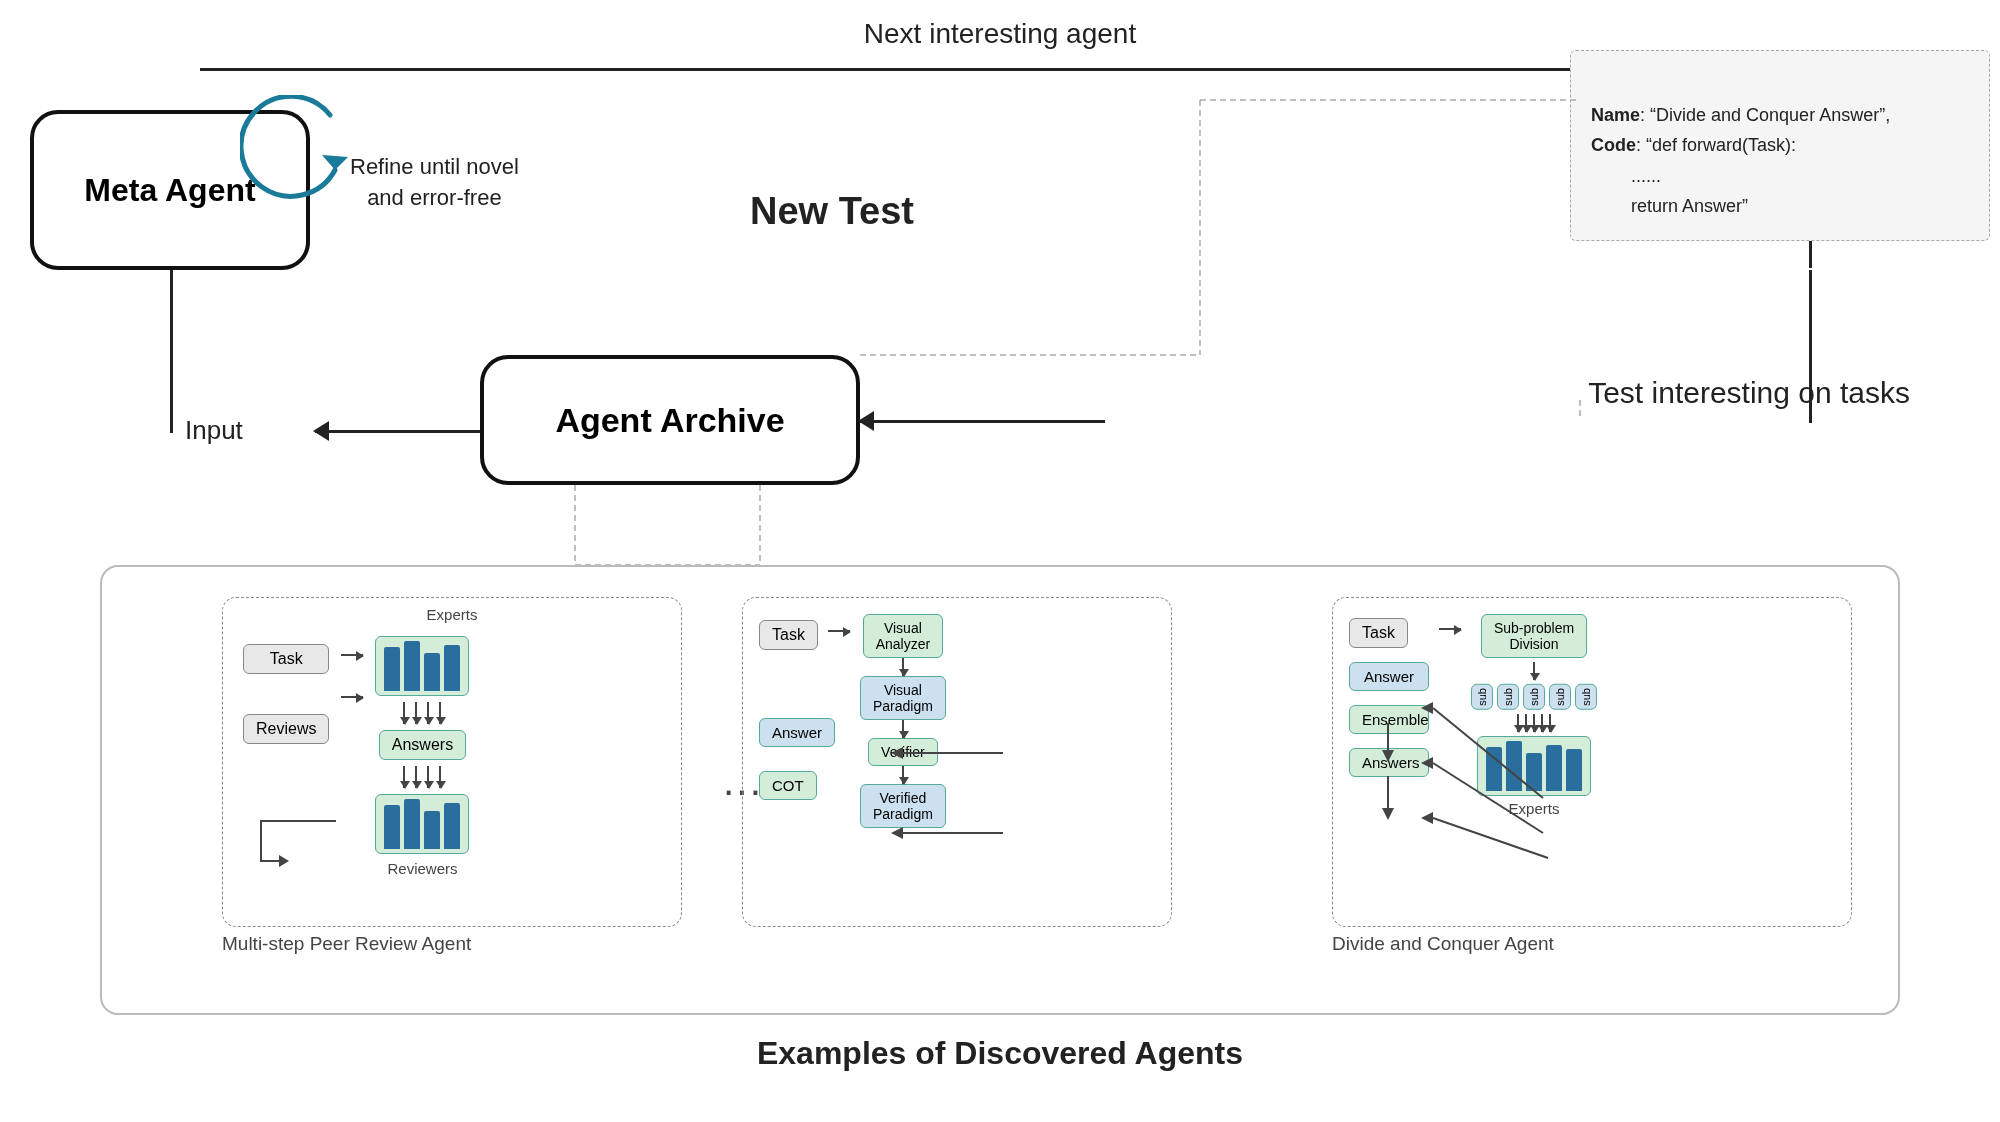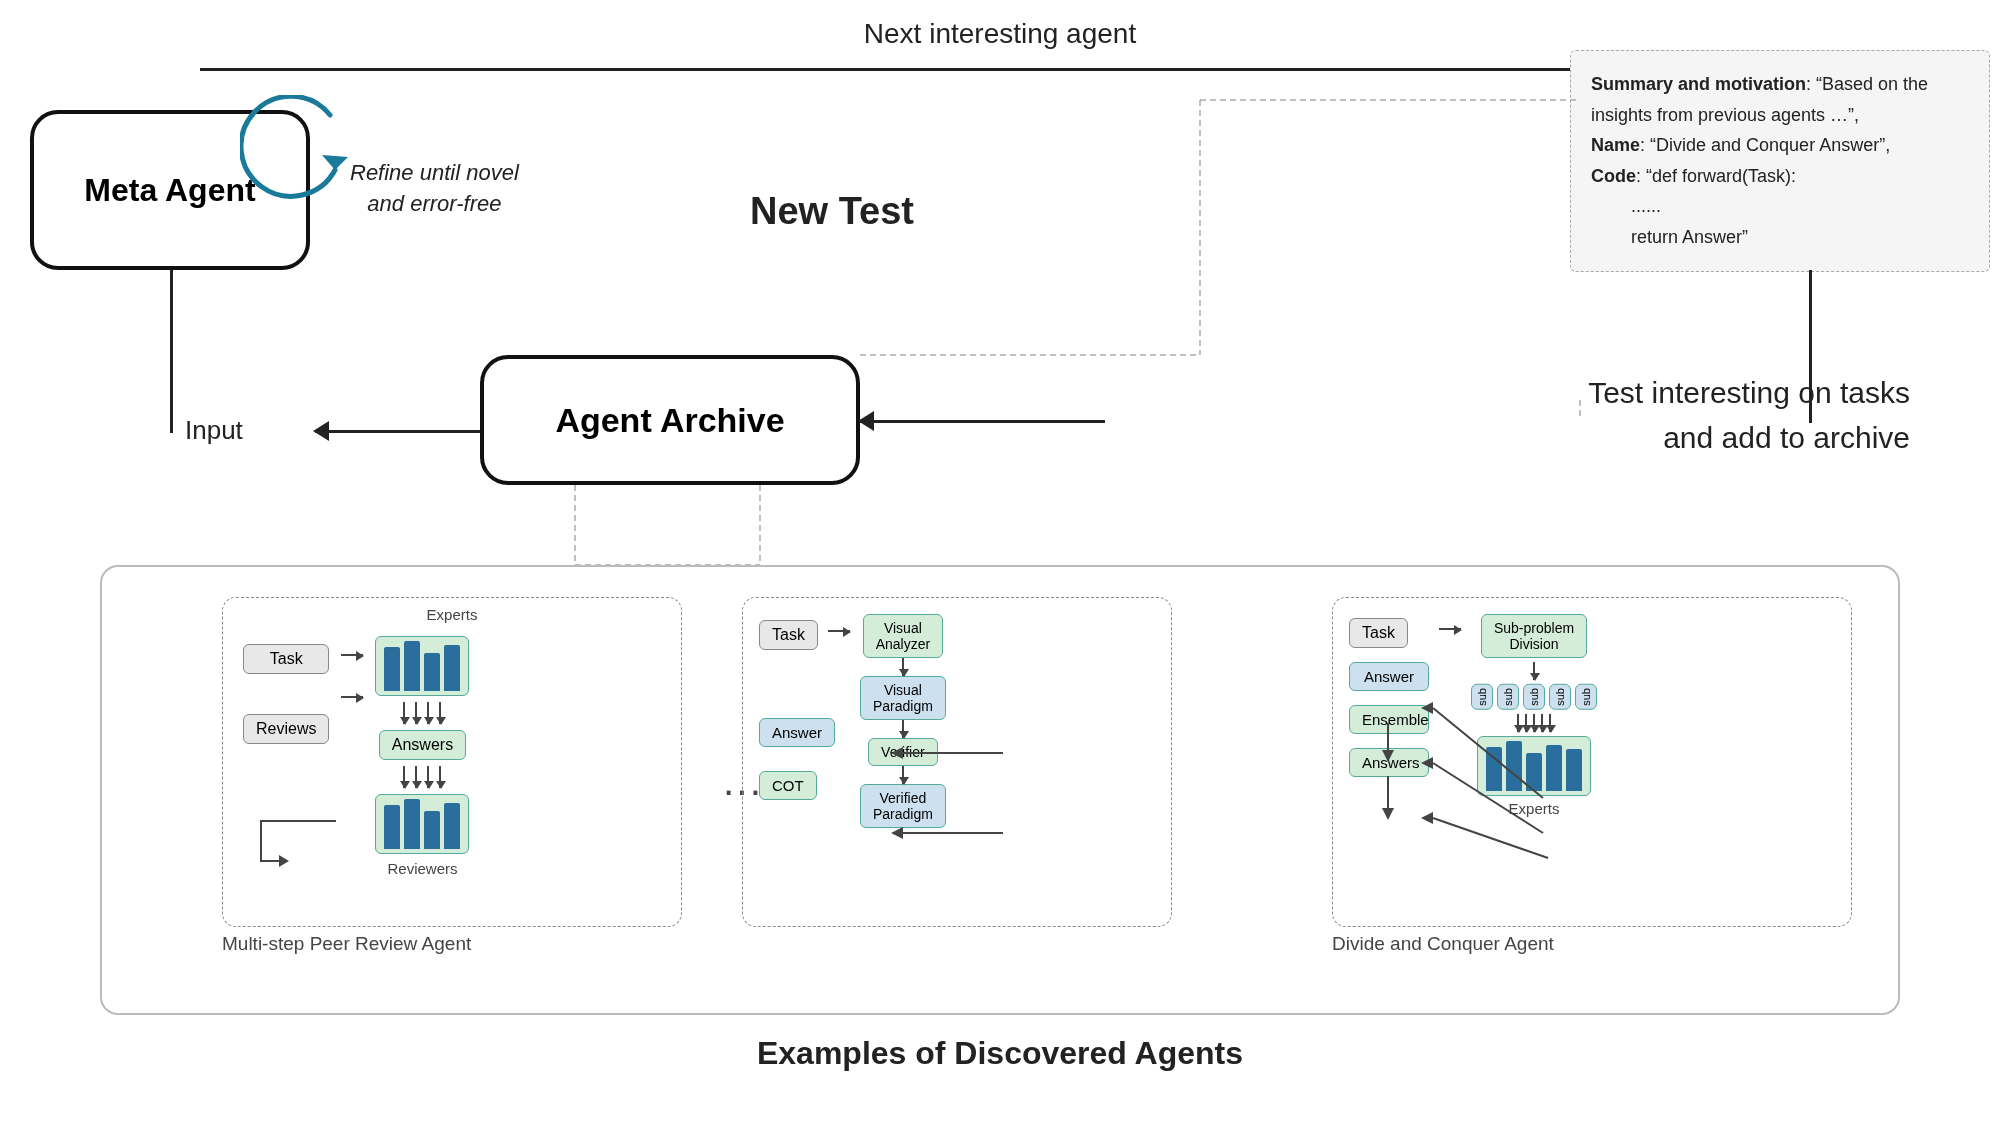--- a/index.html
+++ b/index.html
@@ -75,27 +75,26 @@
     
     .refine-arrow {
       position: absolute;
       top: 95px;
       left: 240px;
       width: 120px;
       height: 120px;
     }
     .refine-label {
       position: absolute;
-      top: 158px;
+      top: 152px;
       left: 350px;
       font-size: 22px;
       color: #222;
       text-align: center;
       line-height: 1.4;
-      font-style: italic;
     }
 
     
     .new-agent-label {
       position: absolute;
       top: 190px;
       left: 750px;
       font-size: 38px;
       font-weight: 700;
       color: #222;
@@ -386,21 +385,21 @@
 </svg>
 
 <div class="refine-label">
   <span style="white-space:pre-line">Refine until novel
 and error-free</span>
 </div>
 
 <div class="new-agent-label">New Test</div>
 
 <div class="new-agent-info-box">
-  <span><b>Summary and motivation</b><span>: “Based on the insights from previous agents …”,</span></span><br>
+  <br>
   <span><b>Name</b><span>: “Divide and Conquer Answer”,</span></span><br>
   <span><b>Code</b><span>: “def forward(Task):</span></span><br>
   <span class="code-indent">......</span><br>
   <span class="code-indent">return Answer”</span>
 </div>
 
 <svg style="position:absolute;top:0;left:0;width:2000px;height:1122px;pointer-events:none;">
 
   <line x1="1580" y1="400" x2="1580" y2="420" stroke="#aaa" stroke-width="1.5" stroke-dasharray="6,4"></line>
   <line x1="860" y1="355" x2="1200" y2="355" stroke="#aaa" stroke-width="1.5" stroke-dasharray="6,4"></line>
@@ -417,21 +416,20 @@
 </div>
 
 <div class="left-vert-line"></div>
 
 <div class="input-label">Input</div>
 
 <div class="left-arrow-line"></div>
 
 <div class="test-perf-label">
   <div>Test interesting on tasks</div>
-  <div>and add to archive</div>
 </div>
 
 <div class="right-arrow-line"></div>
 
 <div class="right-vert2"></div>
 
 <div class="examples-outer-box">
 
   <div class="agent-sub sub1" style="width:460px;">
     <div class="agent-dashed-box" style="min-height:330px; padding:20px 20px 10px 20px;">

